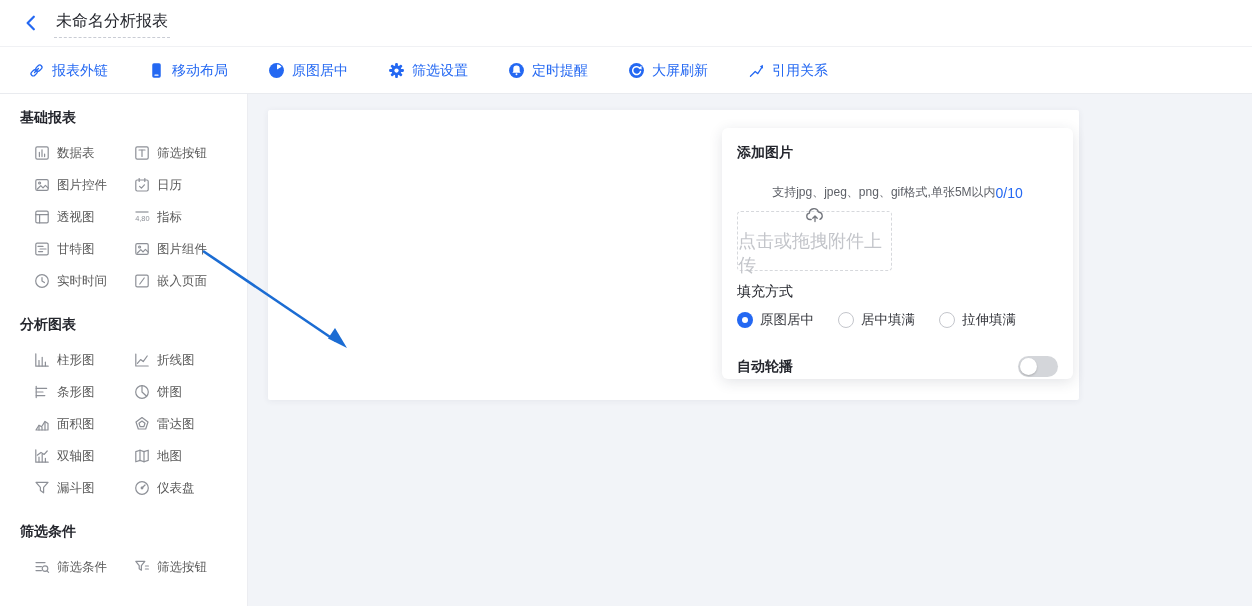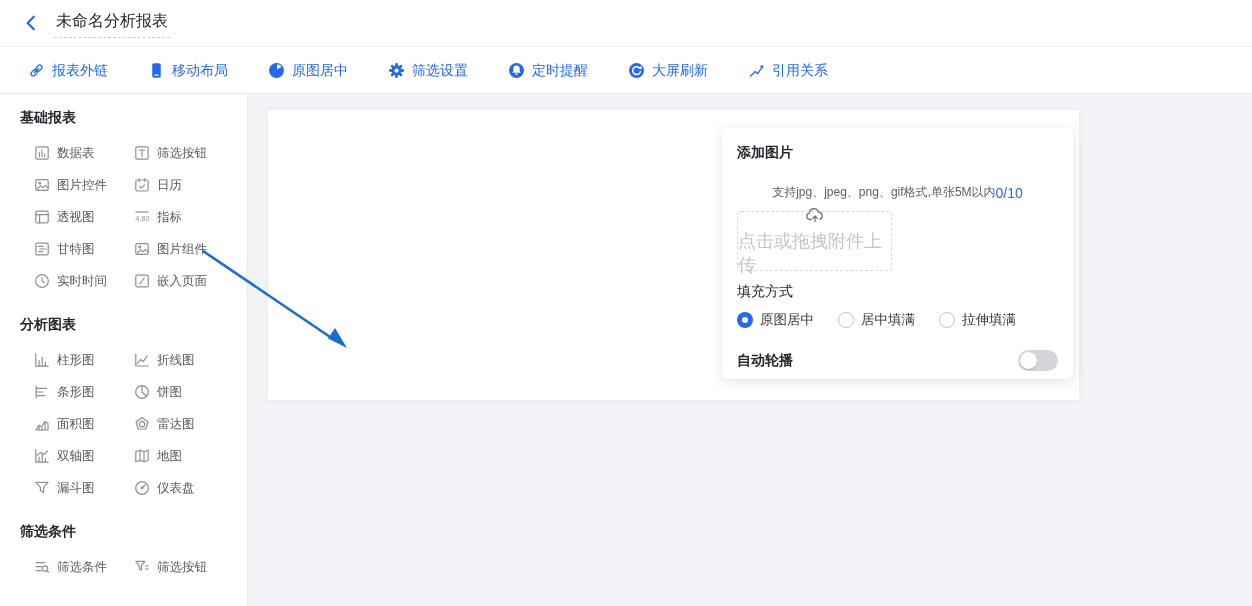--- a/index.html
+++ b/index.html
@@ -62,21 +62,21 @@
   .upbox .ic { width:20px; height:20px; color:#74777e; display:flex; }
   .upbox .utxt { font-size:18px; color:#c3c5ca; }
   .flabel { margin-top:10px; font-size:14px; font-weight:normal; color:#25272e; line-height:20px; }
   .radios { margin-top:10px; display:flex; align-items:center; gap:24px; }
   .ropt { display:flex; align-items:center; gap:7px; font-size:13.5px; color:#34363c; cursor:pointer; }
   .rdot { width:16px; height:16px; border-radius:50%; flex:none; position:relative; }
   .rdot.on { background:#2468f2; }
   .rdot.on::after { content:""; position:absolute; left:5px; top:5px; width:6px; height:6px;
     border-radius:50%; background:#fff; }
   .rdot.off { background:#fff; border:1px solid #c4c6cc; }
-  .autorow { margin-top:21px; display:flex; justify-content:space-between; align-items:center;text-align:center; }
+  .autorow { margin-top:27px; display:flex; justify-content:space-between; align-items:center;text-align:center; }
   .autorow .alabel { font-size:14px; font-weight:bold; color:#25272e; }
   .toggle { width:40px; height:21px; border-radius:11px; background:#d4d6da;
     position:relative; cursor:pointer; flex:none; }
   .toggle .knob { position:absolute; left:2px; top:2px; width:17px; height:17px;
     border-radius:50%; background:#fff; box-shadow:0 1px 2px rgba(0,0,0,.2); }
 
   svg { display:block; width:100%; height:100%; }
 </style>
 </head>
 <body>

